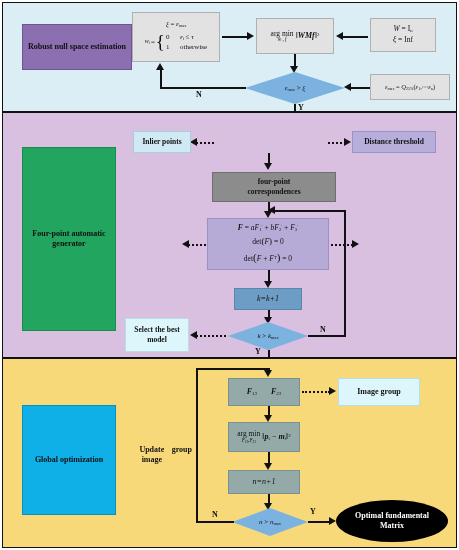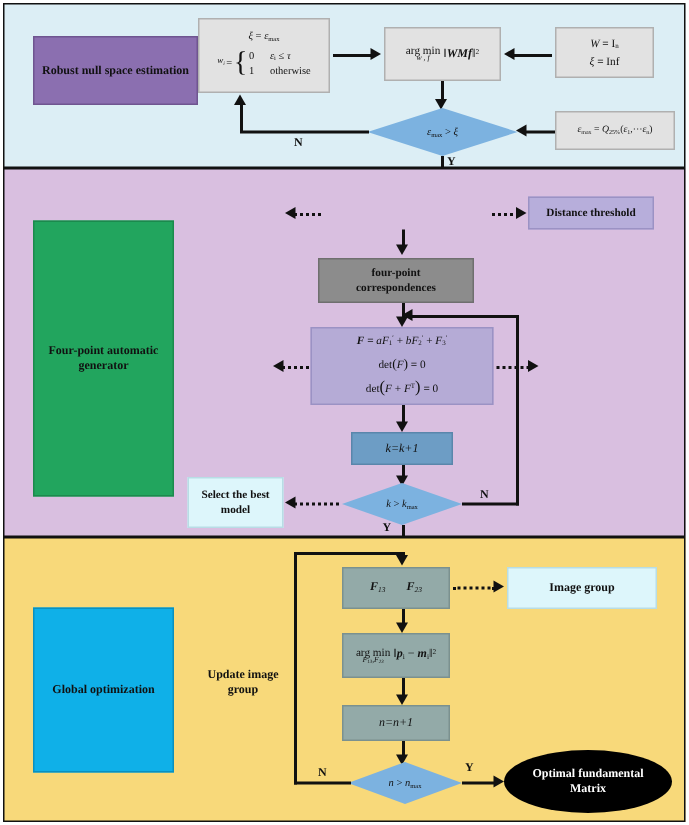--- a/index.html
+++ b/index.html
@@ -148,29 +148,30 @@
 
   <div class="section" id="sec-mid"></div>
 
   <div class="stage-label" style="left:22px;top:147px;width:92px;height:182px;background:#22a55e;border:1px solid #1b8a4d;font-size:8px;">
     <span>Four-point automatic generator</span>
   </div>
 
 
   <div class="dline" style="left:196px;top:142px;width:18px;"></div>
   <div class="arrow arr-left" style="left:190px;top:138px;"></div>
+  <div class="node b-lightblue" style="left:133px;top:131px;width:58px;height:22px;font-size:7.5px;">Inlier points</div>
 
   <div class="dline" style="left:328px;top:142px;width:18px;"></div>
   <div class="arrow arr-right" style="left:344px;top:138px;"></div>
   <div class="node b-lav2" style="left:352px;top:131px;width:84px;height:22px;font-size:7.5px;">Distance threshold</div>
 
   <div class="line vline" style="left:268px;top:153px;height:12px;"></div>
   <div class="arrow arr-down" style="left:264px;top:163px;"></div>
 
-  <div class="node b-dark" style="left:212px;top:172px;width:104px;height:30px;font-size:7.5px;color:#111;">
+  <div class="node b-dark" style="left:212px;top:172px;width:124px;height:30px;font-size:7.5px;color:#111;">
     <div style="display:flex;flex-direction:column;line-height:1.3;">
       <span>four-point</span>
       <span>correspondences</span>
     </div>
   </div>
 
   <div class="line vline" style="left:268px;top:202px;height:12px;"></div>
   <div class="arrow arr-down" style="left:264px;top:211px;"></div>
 
   <div class="node b-palelav" style="left:207px;top:218px;width:122px;height:52px;">
@@ -235,21 +236,21 @@
 
   <div class="node b-sage" style="left:228px;top:378px;width:72px;height:28px;">
     <div style="display:flex;gap:14px;font-size:8px;">
       <span class="mono-i"><b>F</b><span class="sub">13</span></span>
       <span class="mono-i"><b>F</b><span class="sub">23</span></span>
     </div>
   </div>
 
   <div class="dline" style="left:302px;top:391px;width:28px;"></div>
   <div class="arrow arr-right" style="left:329px;top:387px;"></div>
-  <div class="node b-cyanpale" style="left:338px;top:378px;width:100px;height:28px;font-size:8px;">Image group</div>
+  <div class="node b-cyanpale" style="left:338px;top:378px;width:82px;height:28px;font-size:8px;">Image group</div>
 
   <div class="line vline" style="left:268px;top:406px;height:12px;"></div>
   <div class="arrow arr-down" style="left:264px;top:415px;"></div>
 
   <div class="node b-sage" style="left:228px;top:422px;width:72px;height:30px;">
     <div style="display:flex;align-items:center;gap:2px;">
       <span class="argmin">
         <span class="top">arg min</span>
         <span class="bot mono-i">F<span class="sub">13</span>,F<span class="sub">23</span></span>
       </span>
@@ -274,21 +275,21 @@
     </span>
   </div>
 
   <div class="line hline" style="left:196px;top:521px;width:38px;"></div>
   <div class="line vline" style="left:196px;top:368px;height:155px;"></div>
   <div class="line hline" style="left:196px;top:368px;width:74px;"></div>
   <div class="arrow arr-down" style="left:264px;top:370px;"></div>
   <div class="lbl" style="left:212px;top:510px;">N</div>
 
   <div class="stage-label" style="left:132px;top:440px;width:60px;height:30px;font-size:8px;color:#111;">
-    <div style="display:flex;flex-direction:column;line-height:1.3;">
+    <div style="display:flex;flex-direction:row;line-height:1.3;">
       <span>Update image</span>
       <span>group</span>
     </div>
   </div>
 
   <div class="line hline" style="left:308px;top:521px;width:22px;"></div>
   <div class="arrow arr-right" style="left:329px;top:517px;"></div>
   <div class="lbl" style="left:310px;top:507px;">Y</div>
 
   <div class="ellipse" style="left:336px;top:500px;width:112px;height:42px;font-size:8px;">

